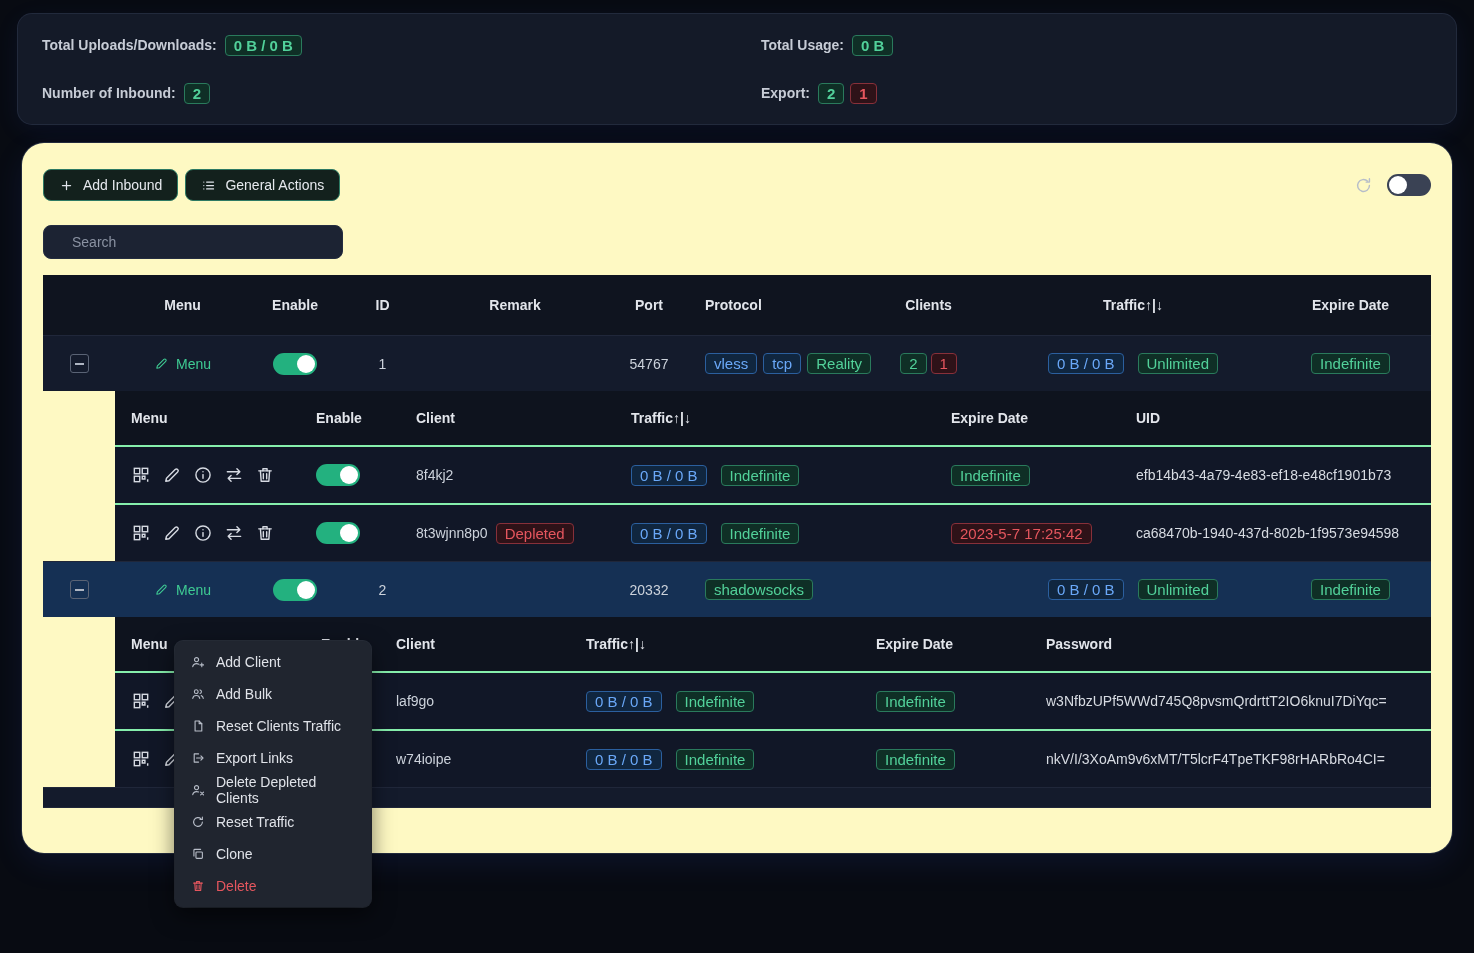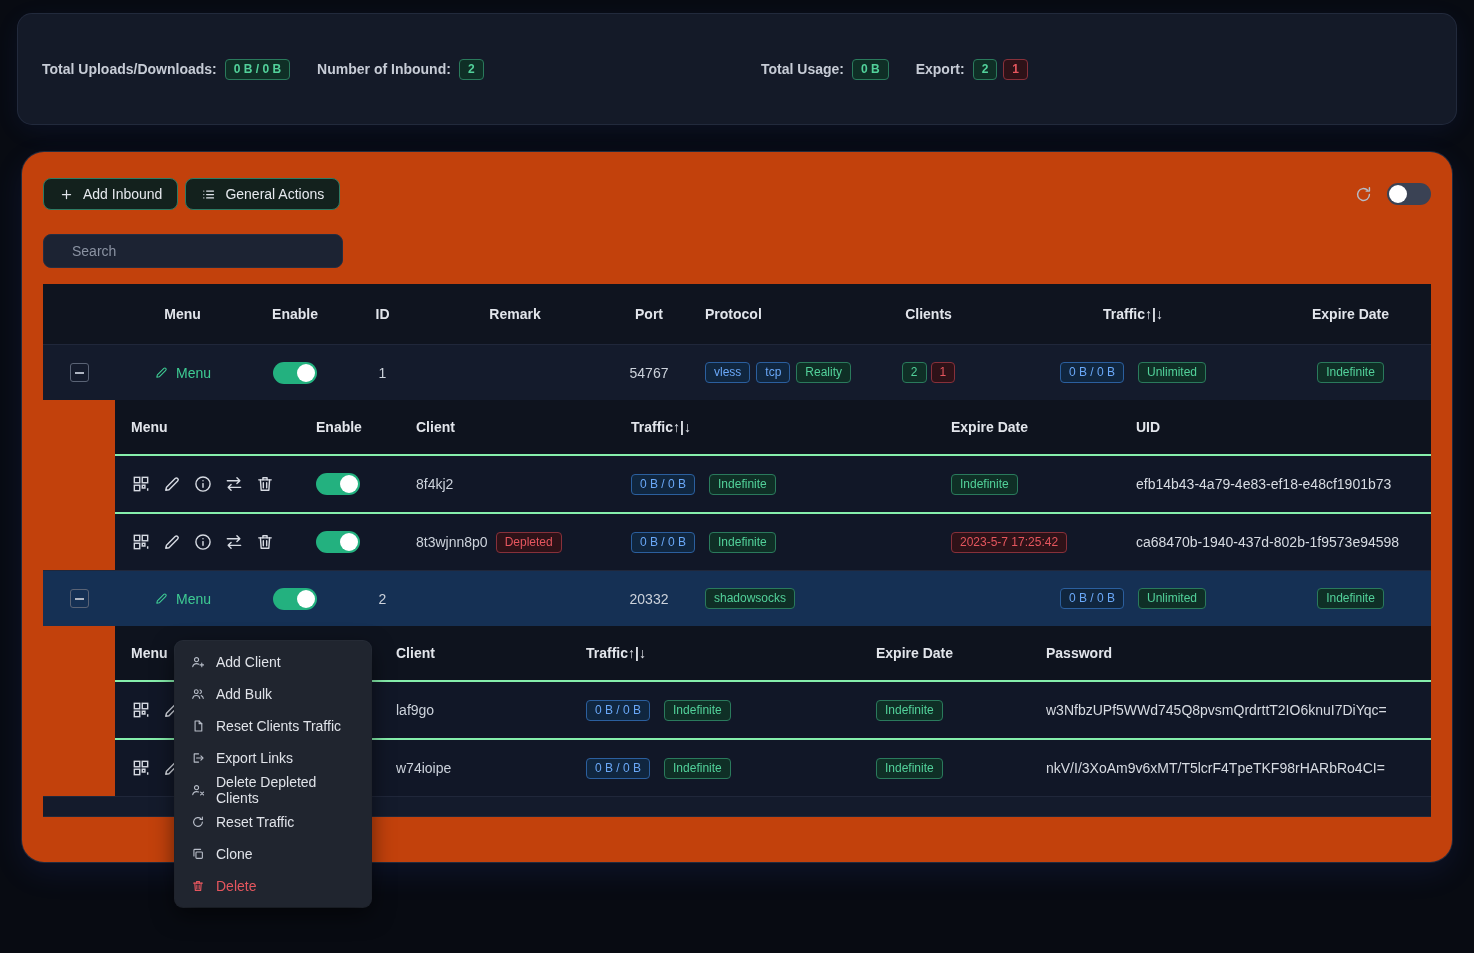--- a/index.html
+++ b/index.html
@@ -12,35 +12,35 @@
   }
   .page { position:relative; width:1474px; height:953px; }
 
   
   .stats-card {
     margin:14px 18px 0; height:110px;
     background:#141a28; border-radius:14px;
     display:flex; align-items:center;
     box-shadow:0 0 0 1px #222a3c, 0 6px 26px rgba(64,99,255,.08);
   }
-  .stats-col { flex:1; padding-left:24px; display:flex; flex-direction:row; gap:27px; }
+  .stats-col { flex:1; padding-left:24px; display:flex; flex-direction:column; gap:27px; }
   .stat-line { display:flex; align-items:center; gap:8px; font-weight:700; color:#c7ccd6; font-size:14px; }
 
   .main-card {
     position:relative;
-    margin:28px 22px 0; height:710px;
-    background:#c2410c; border-radius:22px;
+    margin:19px 22px 0; height:710px;
+    background:#fef9c3; border-radius:22px;
     padding:26px 21px 0;
     box-shadow:0 0 0 1px #222a3c, 0 10px 32px rgba(64,99,255,.10);
   }
 
   
   .badge {
     display:inline-block; padding:1px 8px; border-radius:4px;
-    font-size:12px; line-height:17px; white-space:nowrap; border:1px solid;
+    font-size:15px; line-height:17px; white-space:nowrap; border:1px solid;
   }
   .badge.green { color:#52d19a; border-color:#2a7a5c; background:#0f2f26; }
   .badge.blue  { color:#6aa8f8; border-color:#2b5f9e; background:#10263f;text-align:center; }
   .badge.red   { color:#e5565e; border-color:#87303a; background:#2e1218; }
 
   
   .toolbar { display:flex; align-items:center; gap:7px; }
   .btn {
     height:32px; display:inline-flex; align-items:center; gap:9px; padding:0 15px;
     background:#13211d; border:1px solid #2d7a63; border-radius:8px;

